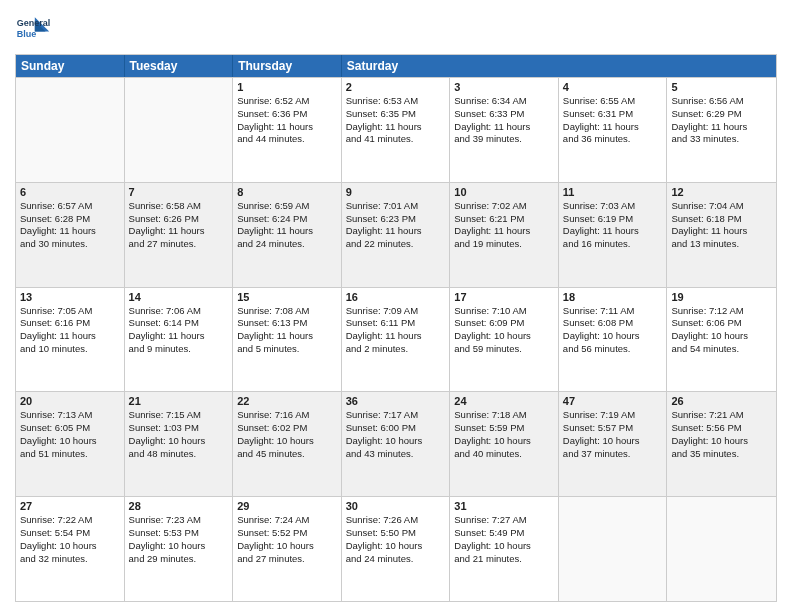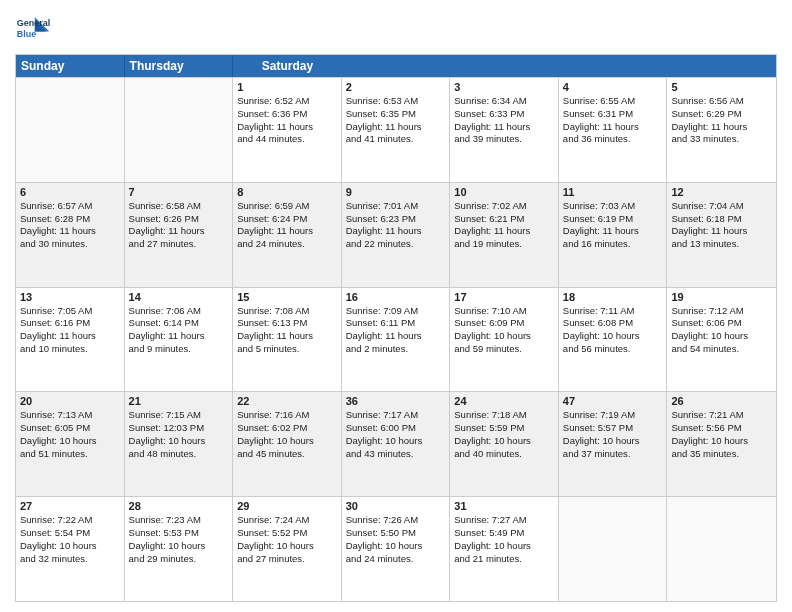--- a/index.html
+++ b/index.html
@@ -55,21 +55,21 @@
       grid-template-columns: repeat(7, 1fr);
       background: #2a6db5;
     }
     .cal-header-cell {
       color: #fff;
       font-size: 12px;
       font-weight: bold;
       padding: 4px 5px;
       border-right: 1px solid #1a5a9a;
     }
-    .cal-header-cell:last-child { border-right: none; text-align: center; }
+    .cal-header-cell:last-child { border-right: none; }
     .cal-body {
       flex: 1;
       display: flex;
       flex-direction: column;
     }
     .cal-week {
       display: grid;
       grid-template-columns: repeat(7, 1fr);
       flex: 1;
       border-top: 1px solid #ccc;
@@ -113,20 +113,21 @@
     </div>
     <div class="title-section">
       <div class="month-title"></div>
       <div class="location"></div>
     </div>
   </div>
 
   <div class="calendar">
     <div class="cal-header-row">
     <div class="cal-header-cell">Sunday</div>
+        <div class="cal-header-cell">Tuesday</div>
         <div class="cal-header-cell">Thursday</div>
         <div class="cal-header-cell">Saturday</div>
       </div>
     <div class="cal-body">
     <div class="cal-week">
           <div class="cal-cell empty"></div>
           <div class="cal-cell empty"></div>
           <div class="cal-cell">
             <span class="day-num">1</span>
             <span class="cell-line">Sunrise: 6:52 AM</span>
@@ -269,21 +270,21 @@
           <div class="cal-cell shaded">
             <span class="day-num">20</span>
             <span class="cell-line">Sunrise: 7:13 AM</span>
             <span class="cell-line">Sunset: 6:05 PM</span>
             <span class="cell-line">Daylight: 10 hours</span>
             <span class="cell-line">and 51 minutes.</span>
           </div>
           <div class="cal-cell shaded">
             <span class="day-num">21</span>
             <span class="cell-line">Sunrise: 7:15 AM</span>
-            <span class="cell-line">Sunset: 12:03 PM</span>
+            <span class="cell-line">Sunset: 1:03 PM</span>
             <span class="cell-line">Daylight: 10 hours</span>
             <span class="cell-line">and 48 minutes.</span>
           </div>
           <div class="cal-cell shaded">
             <span class="day-num">22</span>
             <span class="cell-line">Sunrise: 7:16 AM</span>
             <span class="cell-line">Sunset: 6:02 PM</span>
             <span class="cell-line">Daylight: 10 hours</span>
             <span class="cell-line">and 45 minutes.</span>
           </div>

